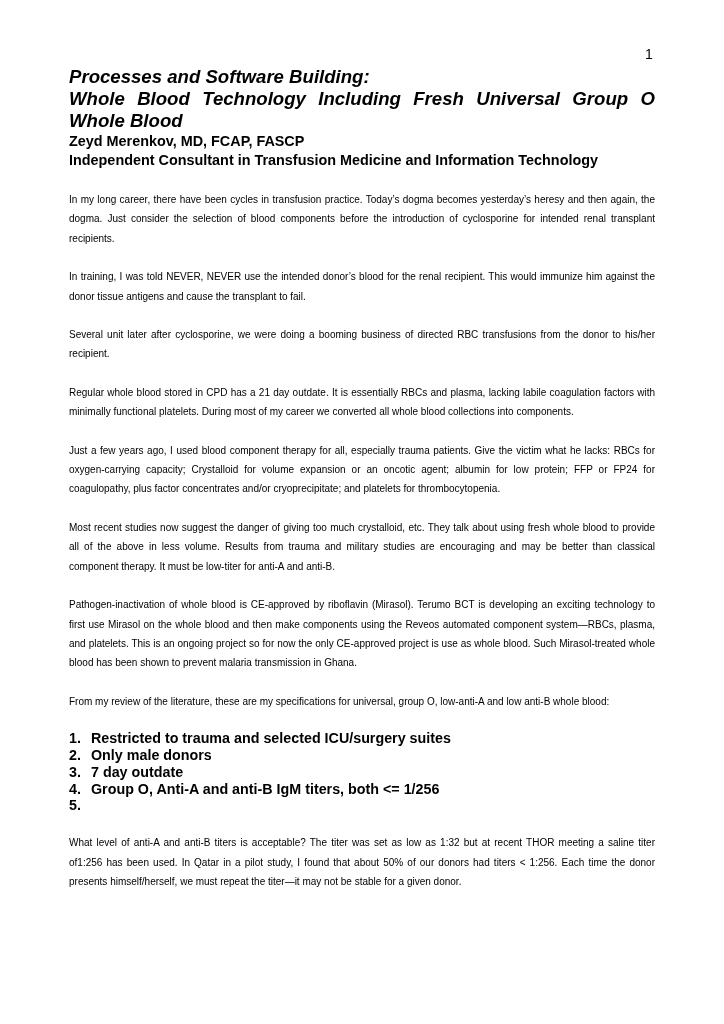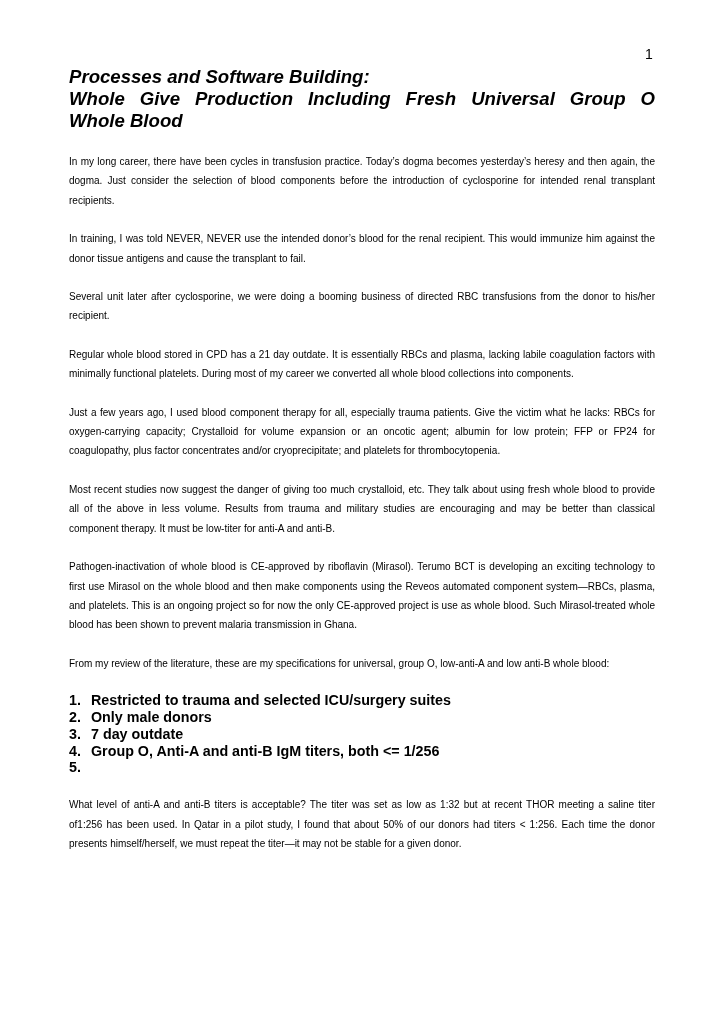--- a/index.html
+++ b/index.html
@@ -41,23 +41,25 @@
     ol.specs .num { width: 22px; flex: none; }
   </style>
 </head>
 <body>
 
 <div class="page-number">1</div>
 
 <div class="content">
   <h1 class="title">
     <span class="line">Processes and Software Building:</span>
-    <span class="justify-line">Whole Give Production Including Fresh Universal Group O</span>
+    <span class="justify-line">Whole Blood Technology Including Fresh Universal Group O</span>
     <span class="line">Whole Blood</span>
   </h1>
+  <div class="byline">Zeyd Merenkov, MD, FCAP, FASCP</div>
+  <div class="byline">Independent Consultant in Transfusion Medicine and Information Technology</div>
 
   <p class="para first-para">In my long career, there have been cycles in transfusion practice.  Today’s dogma becomes yesterday’s heresy and then again, the dogma.  Just consider the selection of blood components before the introduction of cyclosporine for intended renal transplant recipients.</p>
   <p class="para">In training, I was told NEVER, NEVER use the intended donor’s blood for the renal recipient. This would immunize him against the donor tissue antigens and cause the transplant to fail.</p>
   <p class="para">Several unit later after cyclosporine, we were doing a booming business of directed RBC transfusions from the donor to his/her recipient.</p>
   <p class="para">Regular whole blood stored in CPD has a 21 day outdate.  It is essentially RBCs and plasma, lacking labile coagulation factors with minimally functional platelets.  During most of my career we converted all whole blood collections into components.</p>
   <p class="para">Just a few years ago, I used blood component therapy for all, especially trauma patients. Give the victim what he lacks:  RBCs for oxygen-carrying capacity;  Crystalloid for volume expansion or an oncotic agent;  albumin for low protein;  FFP or FP24 for coagulopathy, plus factor concentrates and/or cryoprecipitate;  and platelets for thrombocytopenia.</p>
 
   <p class="para"><span>Most recent studies now suggest the danger of giving too much crystalloid, etc.  They talk about using </span><span class="bold">fresh whole blood</span><span> to provide all of the above in less volume.  Results from trauma and military studies are encouraging and may be better than classical component therapy.  It must be low-titer for anti-A and anti-B.</span></p>
 
   <p class="para">Pathogen-inactivation of whole blood is CE-approved by riboflavin (Mirasol).  Terumo BCT is developing an exciting technology to first use Mirasol on the whole blood and then make components using the Reveos automated component system—RBCs, plasma, and platelets.  This is an ongoing project so for now the only CE-approved project is use as whole blood.  Such Mirasol-treated whole blood has been shown to prevent malaria transmission in Ghana.</p>

